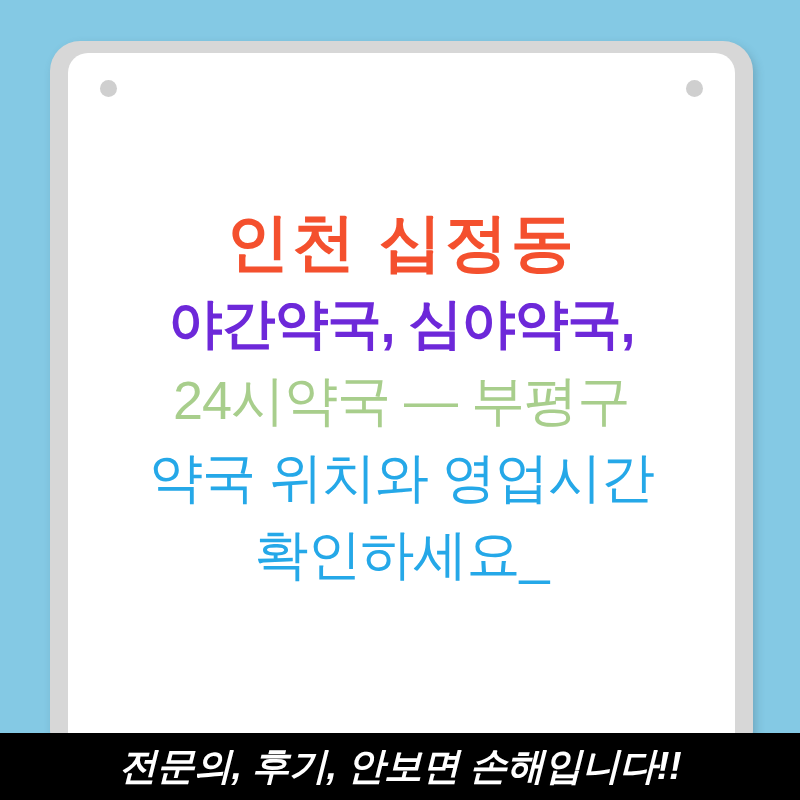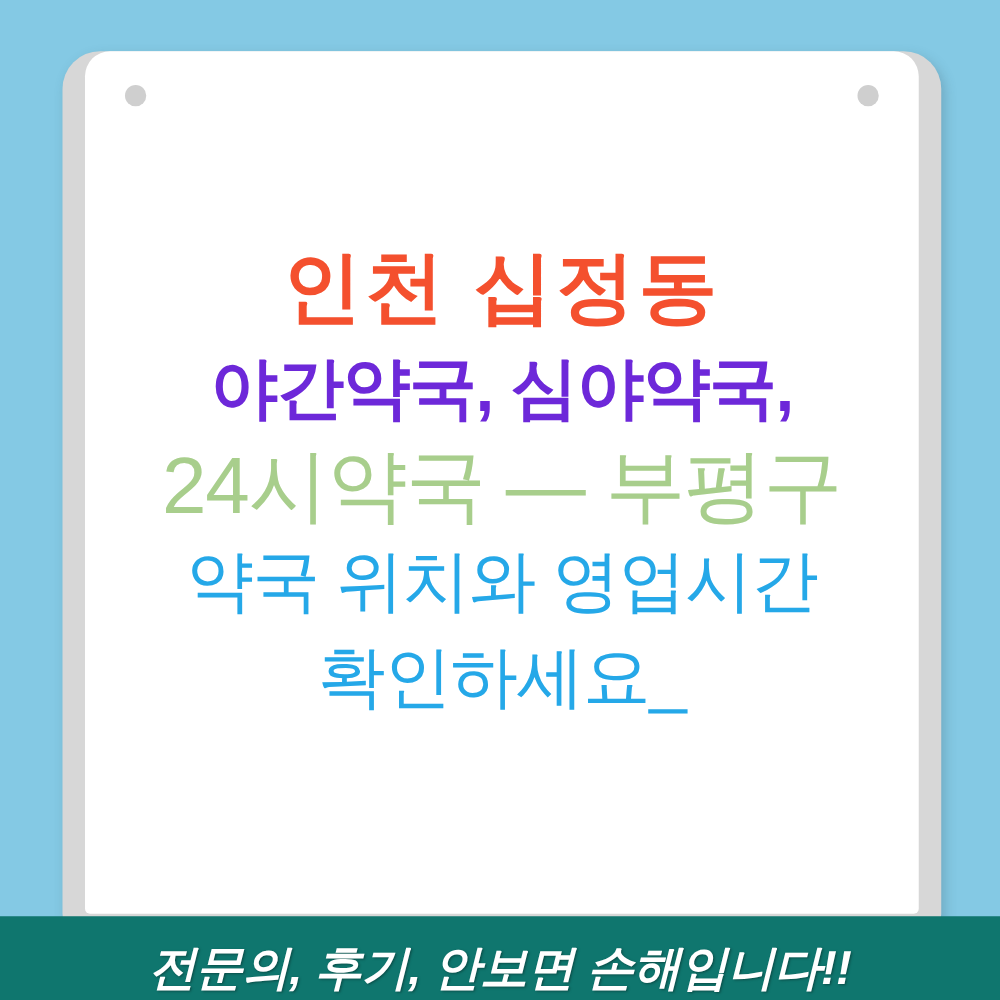--- a/index.html
+++ b/index.html
@@ -31,21 +31,21 @@
     background: #d7d7d7;
     border-radius: 30px;
     box-shadow: 3px 4px 9px rgba(60, 90, 105, 0.28);
     box-sizing: border-box;
   }
 
   
   #card-sheet {
     position: absolute;
     left: 18px;
-    top: 0;
+    top: 12px;
     width: 667px;
     height: 690px;
     background: #ffffff;
     border-radius: 20px 20px 4px 4px;
     box-sizing: border-box;
     overflow: hidden;
   }
 
   .pin-dot {
     position: absolute;
@@ -83,44 +83,44 @@
   }
   #headline-line-2 {
     color: #6d28d9;
     font-size: 54px;
     font-weight: bold;
     line-height: 77px;
     letter-spacing: -1px;
   }
   #headline-line-3 {
     color: #a8ce8c;
-    font-size: 64px;
+    font-size: 54px;
     font-weight: normal;
     line-height: 77px;
     letter-spacing: -1px;
   }
   #headline-line-4,
   #headline-line-5 {
     color: #25a8e8;
     font-size: 54px;
     font-weight: normal;
     line-height: 77px;
     letter-spacing: -1px;
   }
 
   
   #bottom-banner {
     position: absolute;
     left: 0;
     top: 733px;
     width: 800px;
     height: 67px;
-    background: #0f766e;
+    background: #000000;
     display: flex;
-    align-items: flex-end;
+    align-items: center;
     justify-content: center;
   }
   #bottom-banner-text {
     color: #ffffff;
     font-size: 38px;
     font-weight: bold;
     font-style: italic;
     letter-spacing: -0.5px;
     white-space: nowrap;
     text-shadow: 1px 1px 2px rgba(0,0,0,0.35);

